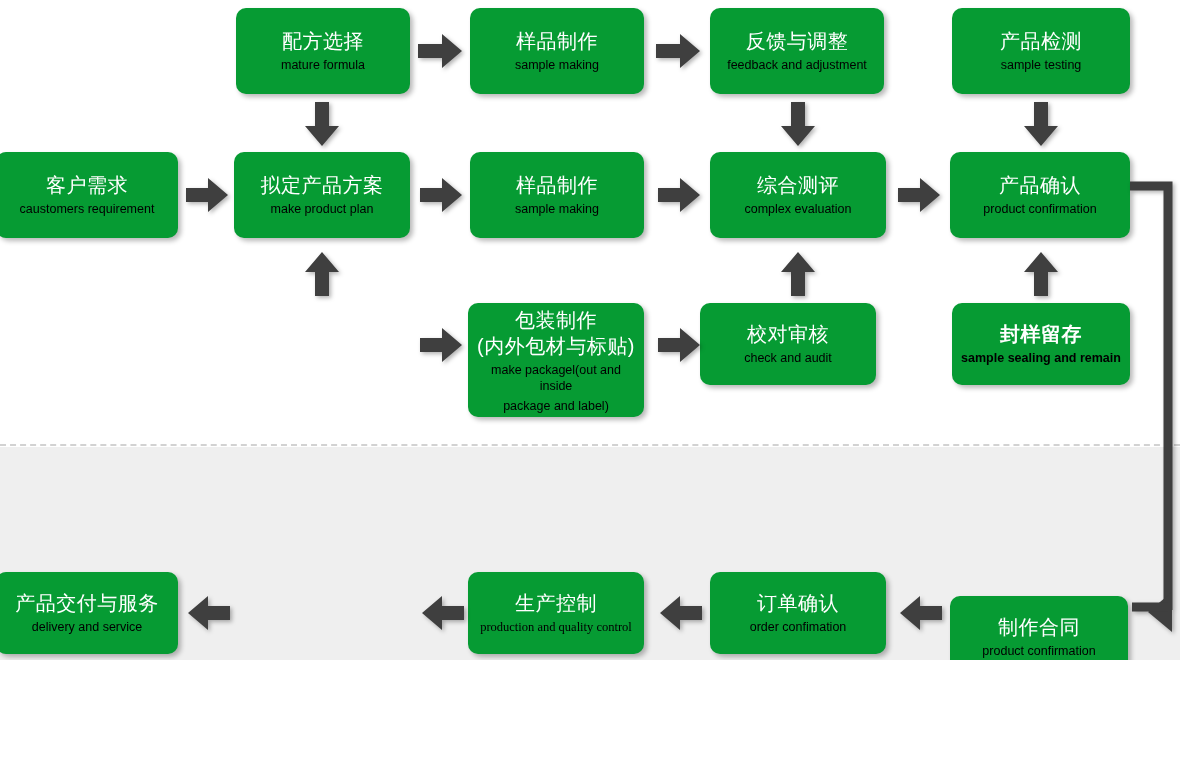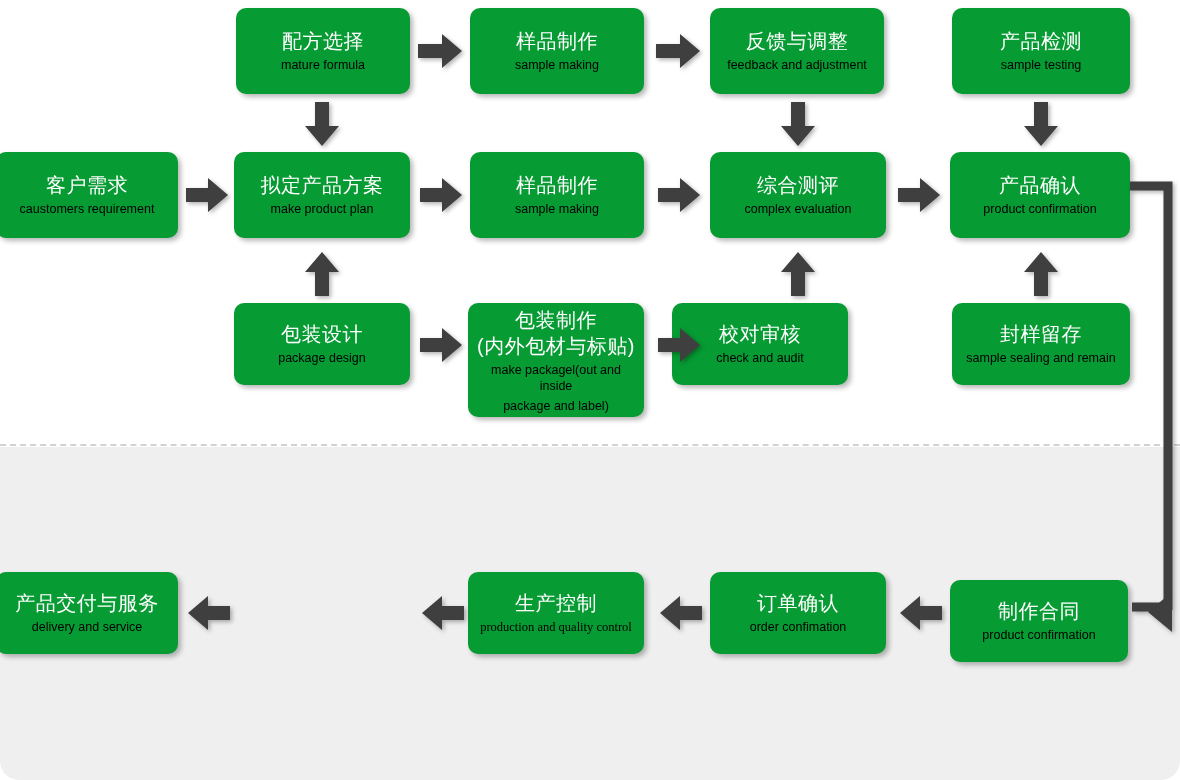--- a/index.html
+++ b/index.html
@@ -9,23 +9,22 @@
   body {
     width: 1180px;
     height: 780px;
     background: #ffffff;
     font-family: "Liberation Sans", "DejaVu Sans", sans-serif;
     overflow: hidden;
   }
   #stage {
     position: relative;
     width: 1180px;
-    height: 780px;
+    height: 660px;
     overflow: hidden;
-    border-radius: 19px;
   }
 
   
   .band-top {
     position: absolute;
     left: 0; top: 0;
     width: 1180px; height: 446px;
     background: #ffffff;
   }
   .band-bottom {
@@ -133,59 +132,55 @@
   <div class="node" style="left:710px; top:152px; width:176px; height:86px;">
     <div class="zh">综合测评</div>
     <div class="en">complex evaluation</div>
   </div>
 
   <div class="node" style="left:950px; top:152px; width:180px; height:86px;">
     <div class="zh">产品确认</div>
     <div class="en">product confirmation</div>
   </div>
 
-  <div class="node" style="left:234px; top:303px; width:176px; height:82px;">
-    <div class="zh">包装设计</div>
-    <div class="en">package design</div>
-  </div>
 
   <div class="node tall" style="left:468px; top:303px; width:176px; height:114px;">
     <div class="zh">包装制作</div>
     <div class="zh">(内外包材与标贴)</div>
     <div class="en">make packagel(out and inside</div>
     <div class="en" style="margin-top:4px;">package and label)</div>
   </div>
 
-  <div class="node" style="left:672px; top:303px; width:176px; height:82px;">
+  <div class="node" style="left:700px; top:303px; width:176px; height:82px;">
     <div class="zh">校对审核</div>
     <div class="en">check and audit</div>
   </div>
 
-  <div class="node" style="left:952px; top:303px; width:178px; height:82px;">
+  <div class="node" style="left:952px; top:303px; width:178px; height:82px;font-weight:bold;">
     <div class="zh">封样留存</div>
     <div class="en">sample sealing and remain</div>
   </div>
 
   <div class="node" style="left:-4px; top:572px; width:182px; height:82px;">
     <div class="zh">产品交付与服务</div>
     <div class="en">delivery and service</div>
   </div>
 
 
   <div class="node" style="left:468px; top:572px; width:176px; height:82px;font-family:Liberation Serif, serif;">
     <div class="zh">生产控制</div>
     <div class="en">production and quality control</div>
   </div>
 
   <div class="node" style="left:710px; top:572px; width:176px; height:82px;">
     <div class="zh">订单确认</div>
     <div class="en">order confimation</div>
   </div>
 
-  <div class="node" style="left:950px; top:580px; width:178px; height:82px;justify-content:center;">
+  <div class="node" style="left:950px; top:596px; width:178px; height:82px;justify-content:center;">
     <div class="zh">制作合同</div>
     <div class="en">product confirmation</div>
   </div>
 
   <div class="arrow" style="left:418px; top:34px;">
     <svg width="44" height="34" viewBox="0 0 44 34">
         <path d="M0 10 H24 V0 L44 17 L24 34 V24 H0 Z" fill="#3f3f3f"></path>
       </svg>
   </div>
   <div class="arrow" style="left:656px; top:34px;">

